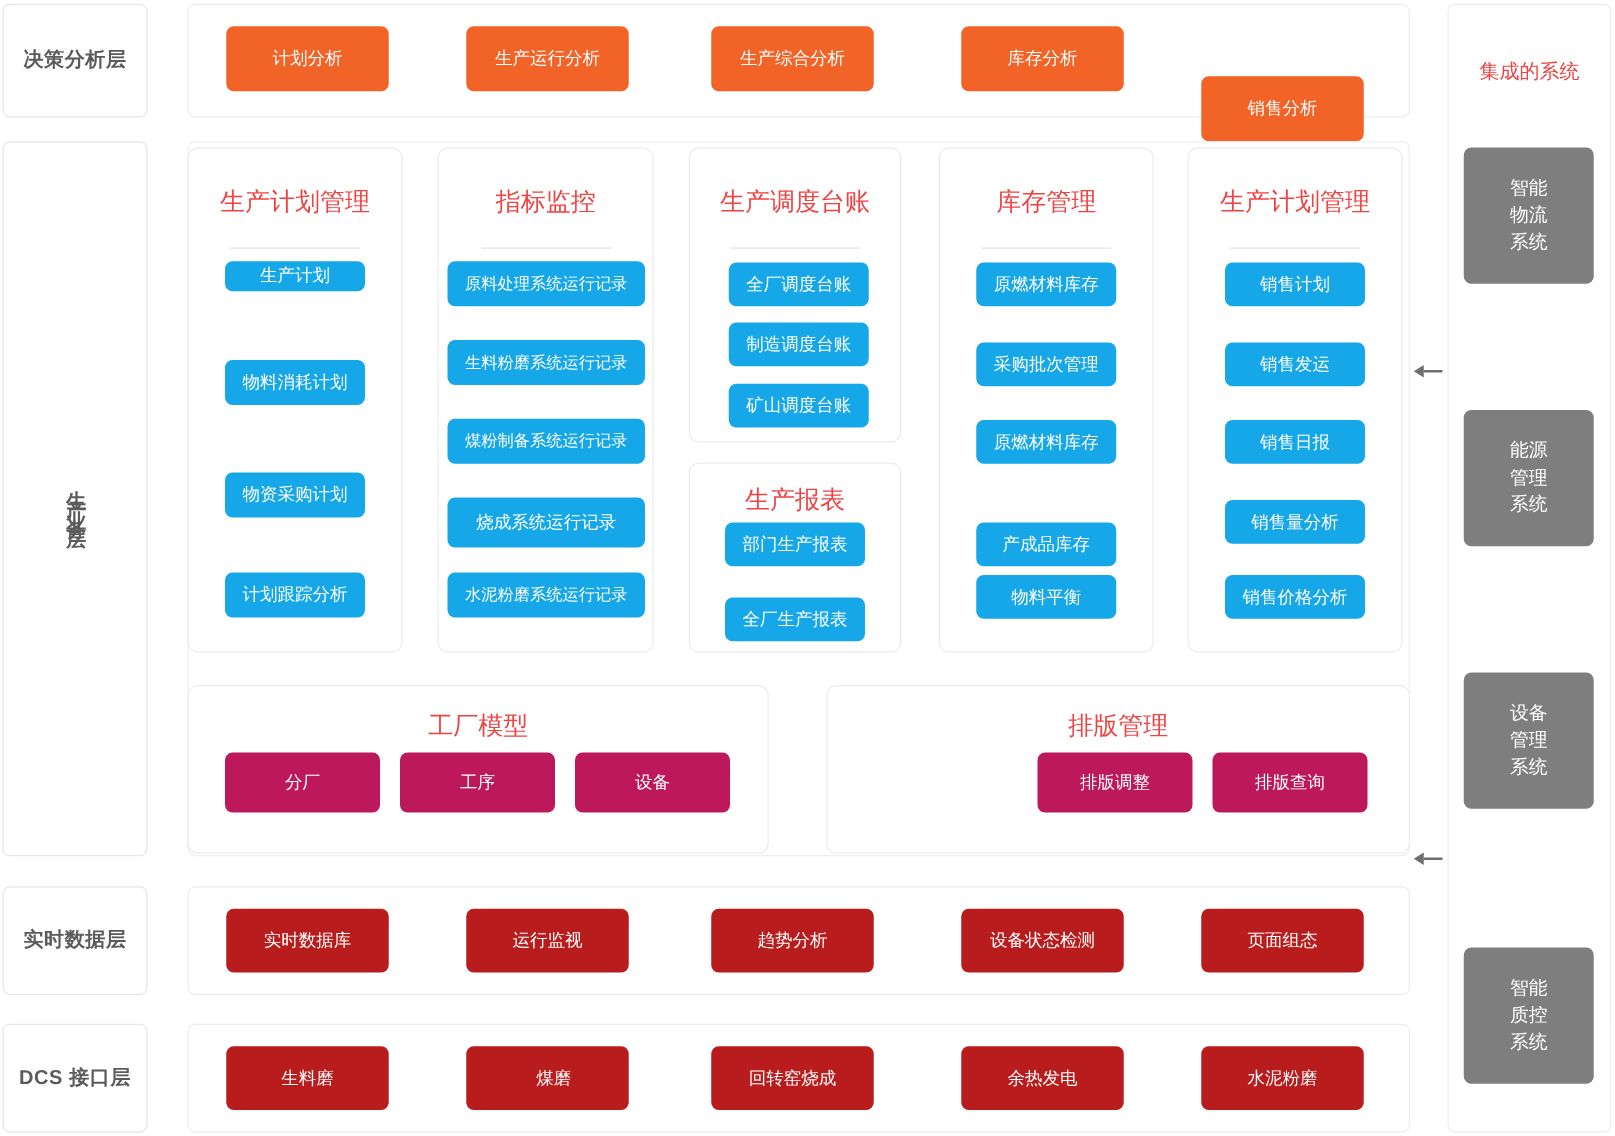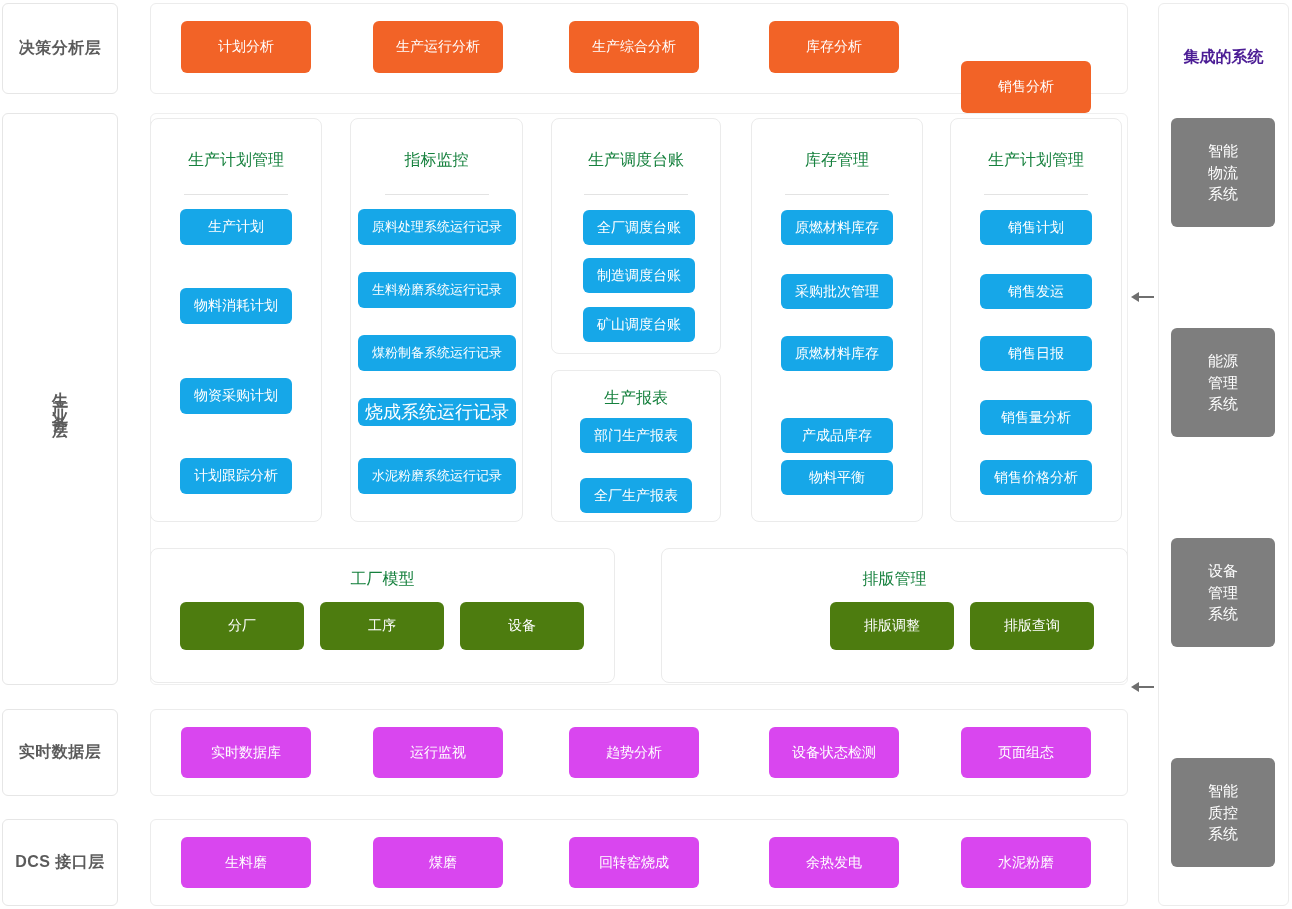--- a/index.html
+++ b/index.html
@@ -50,36 +50,36 @@
     justify-content: center;
     border-radius: 6px;
     color: #ffffff;
     font-size: 14px;
     text-align: center;
     line-height: 1.25;
     padding: 0 6px;
     user-select: none;
   }
   .pill-orange   { background: #f26327; }
-  .pill-orange2  { background: #d946ef; }
+  .pill-orange2  { background: #b91c1c; }
   .pill-blue     { background: #16a7e8; }
-  .pill-yellow   { background: #4d7c0f; }
+  .pill-yellow   { background: #be185d; }
   .pill-gray     { background: #7e7e7e; font-size: 15px; line-height: 1.45; }
 
   
   .card {
     position: absolute;
     background: #ffffff;
     border: 1px solid #ebebeb;
     border-radius: 8px;
   }
   .card-title {
     text-align: center;
-    color: #15803d;
-    font-size: 16px;
+    color: #ef4444;
+    font-size: 20px;
     line-height: 1;
   }
   .card-rule {
     height: 1px;
     background: #e3e3e3;
     margin: 0 auto;
   }
 
   
   .arrow-left {
@@ -96,22 +96,22 @@
     border-top: 5px solid transparent;
     border-bottom: 5px solid transparent;
     border-right: 8px solid #6f6f6f;
   }
 
   
   .rail-title {
     position: absolute;
     width: 100%;
     text-align: center;
-    color: #4c1d95;
-    font-weight: bold;
+    color: #ef4444;
+    font-weight: normal;
     font-size: 16px;
   }
 </style>
 </head>
 <body>
 
 <div id="stage">
 
   <div class="panel layer-label" style="left:2px; top:3px; width:116px; height:91px;">
     <span>决策分析层</span>
@@ -136,33 +136,33 @@
   <div class="pill pill-orange" style="position:absolute; left:569px; top:21px; width:130px; height:52px;">生产综合分析</div>
   <div class="pill pill-orange" style="position:absolute; left:769px; top:21px; width:130px; height:52px;">库存分析</div>
   <div class="pill pill-orange" style="position:absolute; left:961px; top:21px; width:130px; height:52px;margin-top:40px;">销售分析</div>
 
   <div class="panel panel-soft" style="left:150px; top:113px; width:978px; height:572px; border-color:#efefef;"></div>
 
   <div class="card" style="left:150px; top:118px; width:172px; height:404px;">
     <div class="card-title" style="margin-top:33px;">生产计划管理</div>
     <div class="card-rule" style="width:104px; margin-top:26px;"></div>
   </div>
-  <div class="pill pill-blue" style="position:absolute; left:180px; top:209px; width:112px; height:36px;">生产计划</div>
+  <div class="pill pill-blue" style="position:absolute; left:180px; top:209px; width:112px; height:24px;">生产计划</div>
   <div class="pill pill-blue" style="position:absolute; left:180px; top:288px; width:112px; height:36px;">物料消耗计划</div>
   <div class="pill pill-blue" style="position:absolute; left:180px; top:378px; width:112px; height:36px;">物资采购计划</div>
   <div class="pill pill-blue" style="position:absolute; left:180px; top:458px; width:112px; height:36px;">计划跟踪分析</div>
 
   <div class="card" style="left:350px; top:118px; width:173px; height:404px;">
     <div class="card-title" style="margin-top:33px;">指标监控</div>
     <div class="card-rule" style="width:104px; margin-top:26px;"></div>
   </div>
   <div class="pill pill-blue" style="position:absolute; left:358px; top:209px; width:158px; height:36px; font-size:13px;text-align:right;">原料处理系统运行记录</div>
   <div class="pill pill-blue" style="position:absolute; left:358px; top:272px; width:158px; height:36px; font-size:13px;">生料粉磨系统运行记录</div>
   <div class="pill pill-blue" style="position:absolute; left:358px; top:335px; width:158px; height:36px; font-size:13px;">煤粉制备系统运行记录</div>
-  <div class="pill pill-blue" style="position:absolute; left:358px; top:398px; width:158px; height:28px; font-size:18px;">烧成系统运行记录</div>
+  <div class="pill pill-blue" style="position:absolute; left:358px; top:398px; width:158px; height:40px; font-size:14px;">烧成系统运行记录</div>
   <div class="pill pill-blue" style="position:absolute; left:358px; top:458px; width:158px; height:36px; font-size:13px;">水泥粉磨系统运行记录</div>
 
   <div class="card" style="left:551px; top:118px; width:170px; height:236px;">
     <div class="card-title" style="margin-top:33px;">生产调度台账</div>
     <div class="card-rule" style="width:104px; margin-top:26px;"></div>
   </div>
   <div class="pill pill-blue" style="position:absolute; left:583px; top:210px; width:112px; height:35px;text-align:center;">全厂调度台账</div>
   <div class="pill pill-blue" style="position:absolute; left:583px; top:258px; width:112px; height:35px;">制造调度台账</div>
   <div class="pill pill-blue" style="position:absolute; left:583px; top:307px; width:112px; height:35px;">矿山调度台账</div>
 

